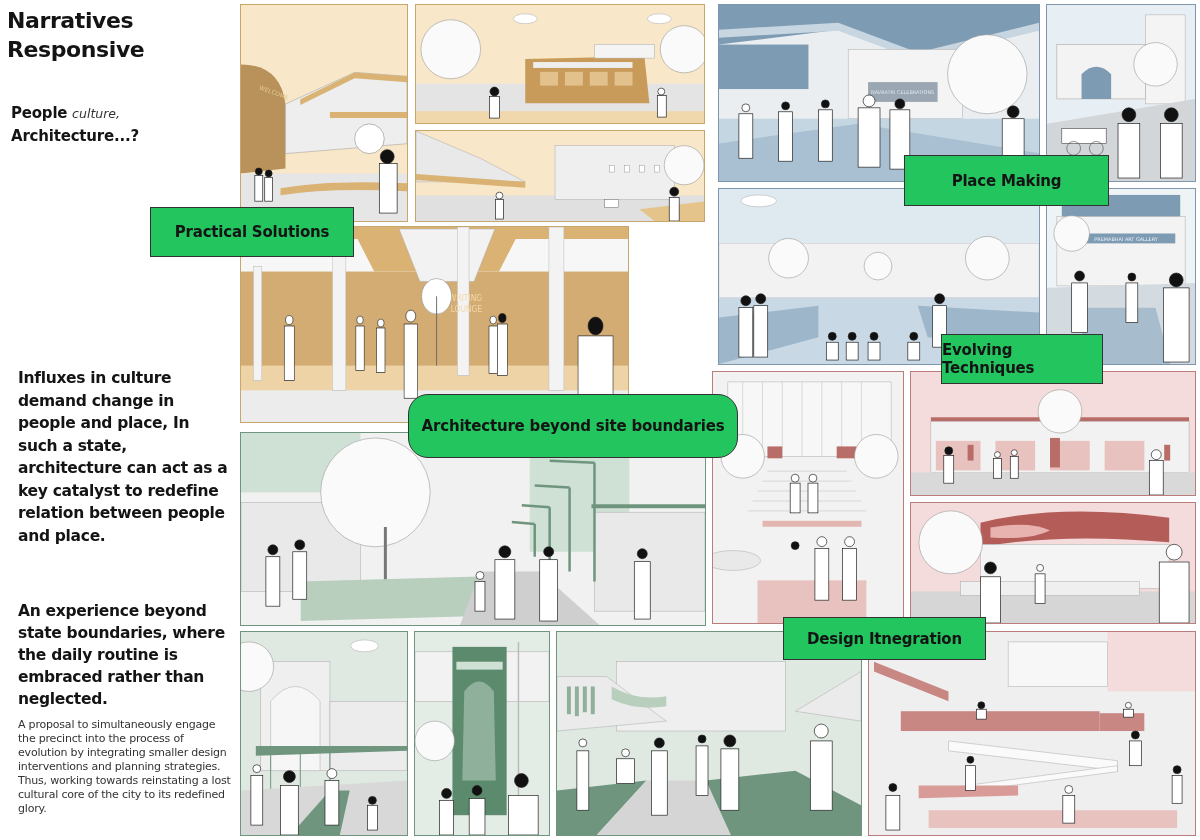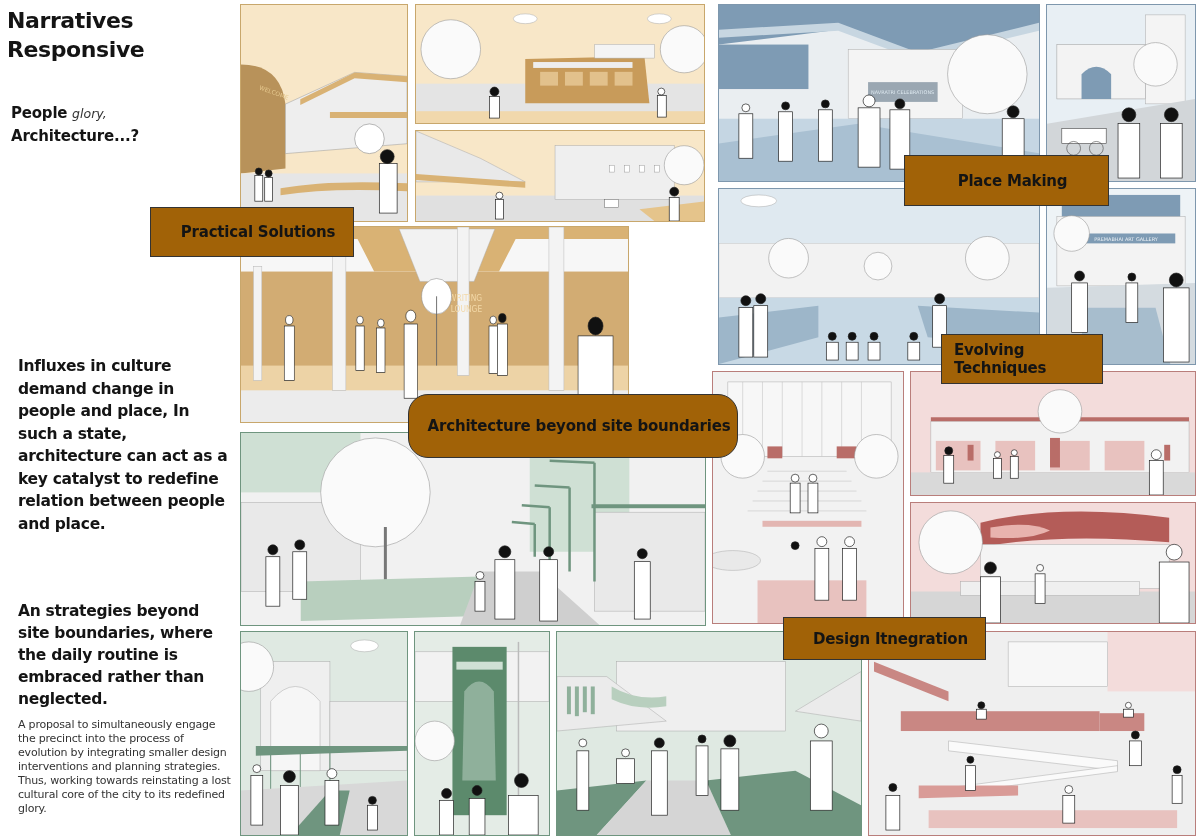--- a/index.html
+++ b/index.html
@@ -4,50 +4,50 @@
 <style>
   * { box-sizing: border-box; margin: 0; padding: 0; }
   html, body { width: 1200px; height: 840px; background: #ffffff; overflow: hidden; }
   body { position: relative; font-family: "DejaVu Sans", sans-serif; color: #141414; }
 
   
   .title { position: absolute; left: 7px; top: 6px; width: 200px; font-family: "DejaVu Sans", sans-serif; font-weight: bold; font-size: 22px; line-height: 29px; letter-spacing: -0.4px; }
   .tagline { position: absolute; left: 11px; top: 102px; width: 220px; font-size: 15px; line-height: 22px; }
   .tagline .strong { font-weight: bold; letter-spacing: -0.2px; }
   .tagline .soft { font-style: italic; font-weight: normal; font-size: 12.5px; color: #333; font-family: "DejaVu Sans", sans-serif; }
-  .para1 { position: absolute; left: 18px; top: 355px; width: 210px; font-weight: bold; font-size: 15.5px; line-height: 22.5px; letter-spacing: -0.3px; }
+  .para1 { position: absolute; left: 18px; top: 367px; width: 210px; font-weight: bold; font-size: 15.5px; line-height: 22.5px; letter-spacing: -0.3px; }
   .para2 { position: absolute; left: 18px; top: 600px; width: 215px; font-weight: bold; font-size: 15.5px; line-height: 22px; letter-spacing: -0.3px; }
   .para3 { position: absolute; left: 18px; top: 718px; width: 215px; font-size: 11px; line-height: 14px; color: #333; letter-spacing: -0.2px; }
 
   
   .panel { position: absolute; overflow: hidden; border: 1.5px solid; }
   .panel svg { width: 100%; height: 100%; display: block; }
   .ochre { border-color: #c8a76c; background: #f8e7c8; }
   .blue  { border-color: #7e97ad; background: #dde8ef; }
   .rose  { border-color: #b97e7b; background: #f3dcdb; }
   .green { border-color: #6f957f; background: #dfe9e2; }
 
   
-  .label { position: absolute; background: #a16207; border: 1.5px solid #333; font-weight: bold; font-size: 15px; color: #141414; display: flex; align-items: center; justify-content: center; letter-spacing: -0.2px; z-index: 5; padding-left: 12px; }
+  .label { position: absolute; background: #22c55e; border: 1.5px solid #333; font-weight: bold; font-size: 15px; color: #141414; display: flex; align-items: center; justify-content: center; letter-spacing: -0.2px; z-index: 5; }
 </style>
 </head>
 <body>
 
 <div class="title">
   <div>Narratives</div>
   <div>Responsive</div>
 </div>
 
 <div class="tagline">
-  <div><span class="strong">People</span> <span class="soft">glory,</span></div>
+  <div><span class="strong">People</span> <span class="soft">culture,</span></div>
   <div><span class="strong">Architecture...?</span></div>
 </div>
 
 <div class="para1">Influxes in culture demand change in people and place, In such a state, architecture can act as a key catalyst to redefine relation between people and place.</div>
-<div class="para2">An strategies beyond site boundaries, where the daily routine is embraced rather than neglected.</div>
+<div class="para2">An experience beyond state boundaries, where the daily routine is embraced rather than neglected.</div>
 <div class="para3">A proposal to simultaneously engage the precinct into the process of evolution by integrating smaller design interventions and planning strategies. Thus, working towards reinstating a lost cultural core of the city to its redefined glory.</div>
 
 <div class="panel ochre" style="left:240px; top:4px; width:168px; height:218px;">
   <svg viewBox="0 0 168 218" preserveAspectRatio="none">
     <path d="M0 60 Q40 60 45 100 L45 165 L0 170 Z" fill="#b8925a"></path>
     <text x="18" y="85" font-size="6" fill="#e6c98f" transform="rotate(20 18 85)">WELCOME</text>
     <polygon points="45,100 115,68 168,72 168,140 45,150" fill="#eeeeee" stroke="#999" stroke-width="0.5"></polygon>
     <polygon points="60,95 115,68 168,72 168,78 115,74 60,101" fill="#d9b274"></polygon>
     <polygon points="90,108 168,108 168,114 90,114" fill="#d9b274"></polygon>
     <rect x="0" y="170" width="168" height="48" fill="#e6e6e6"></rect>

